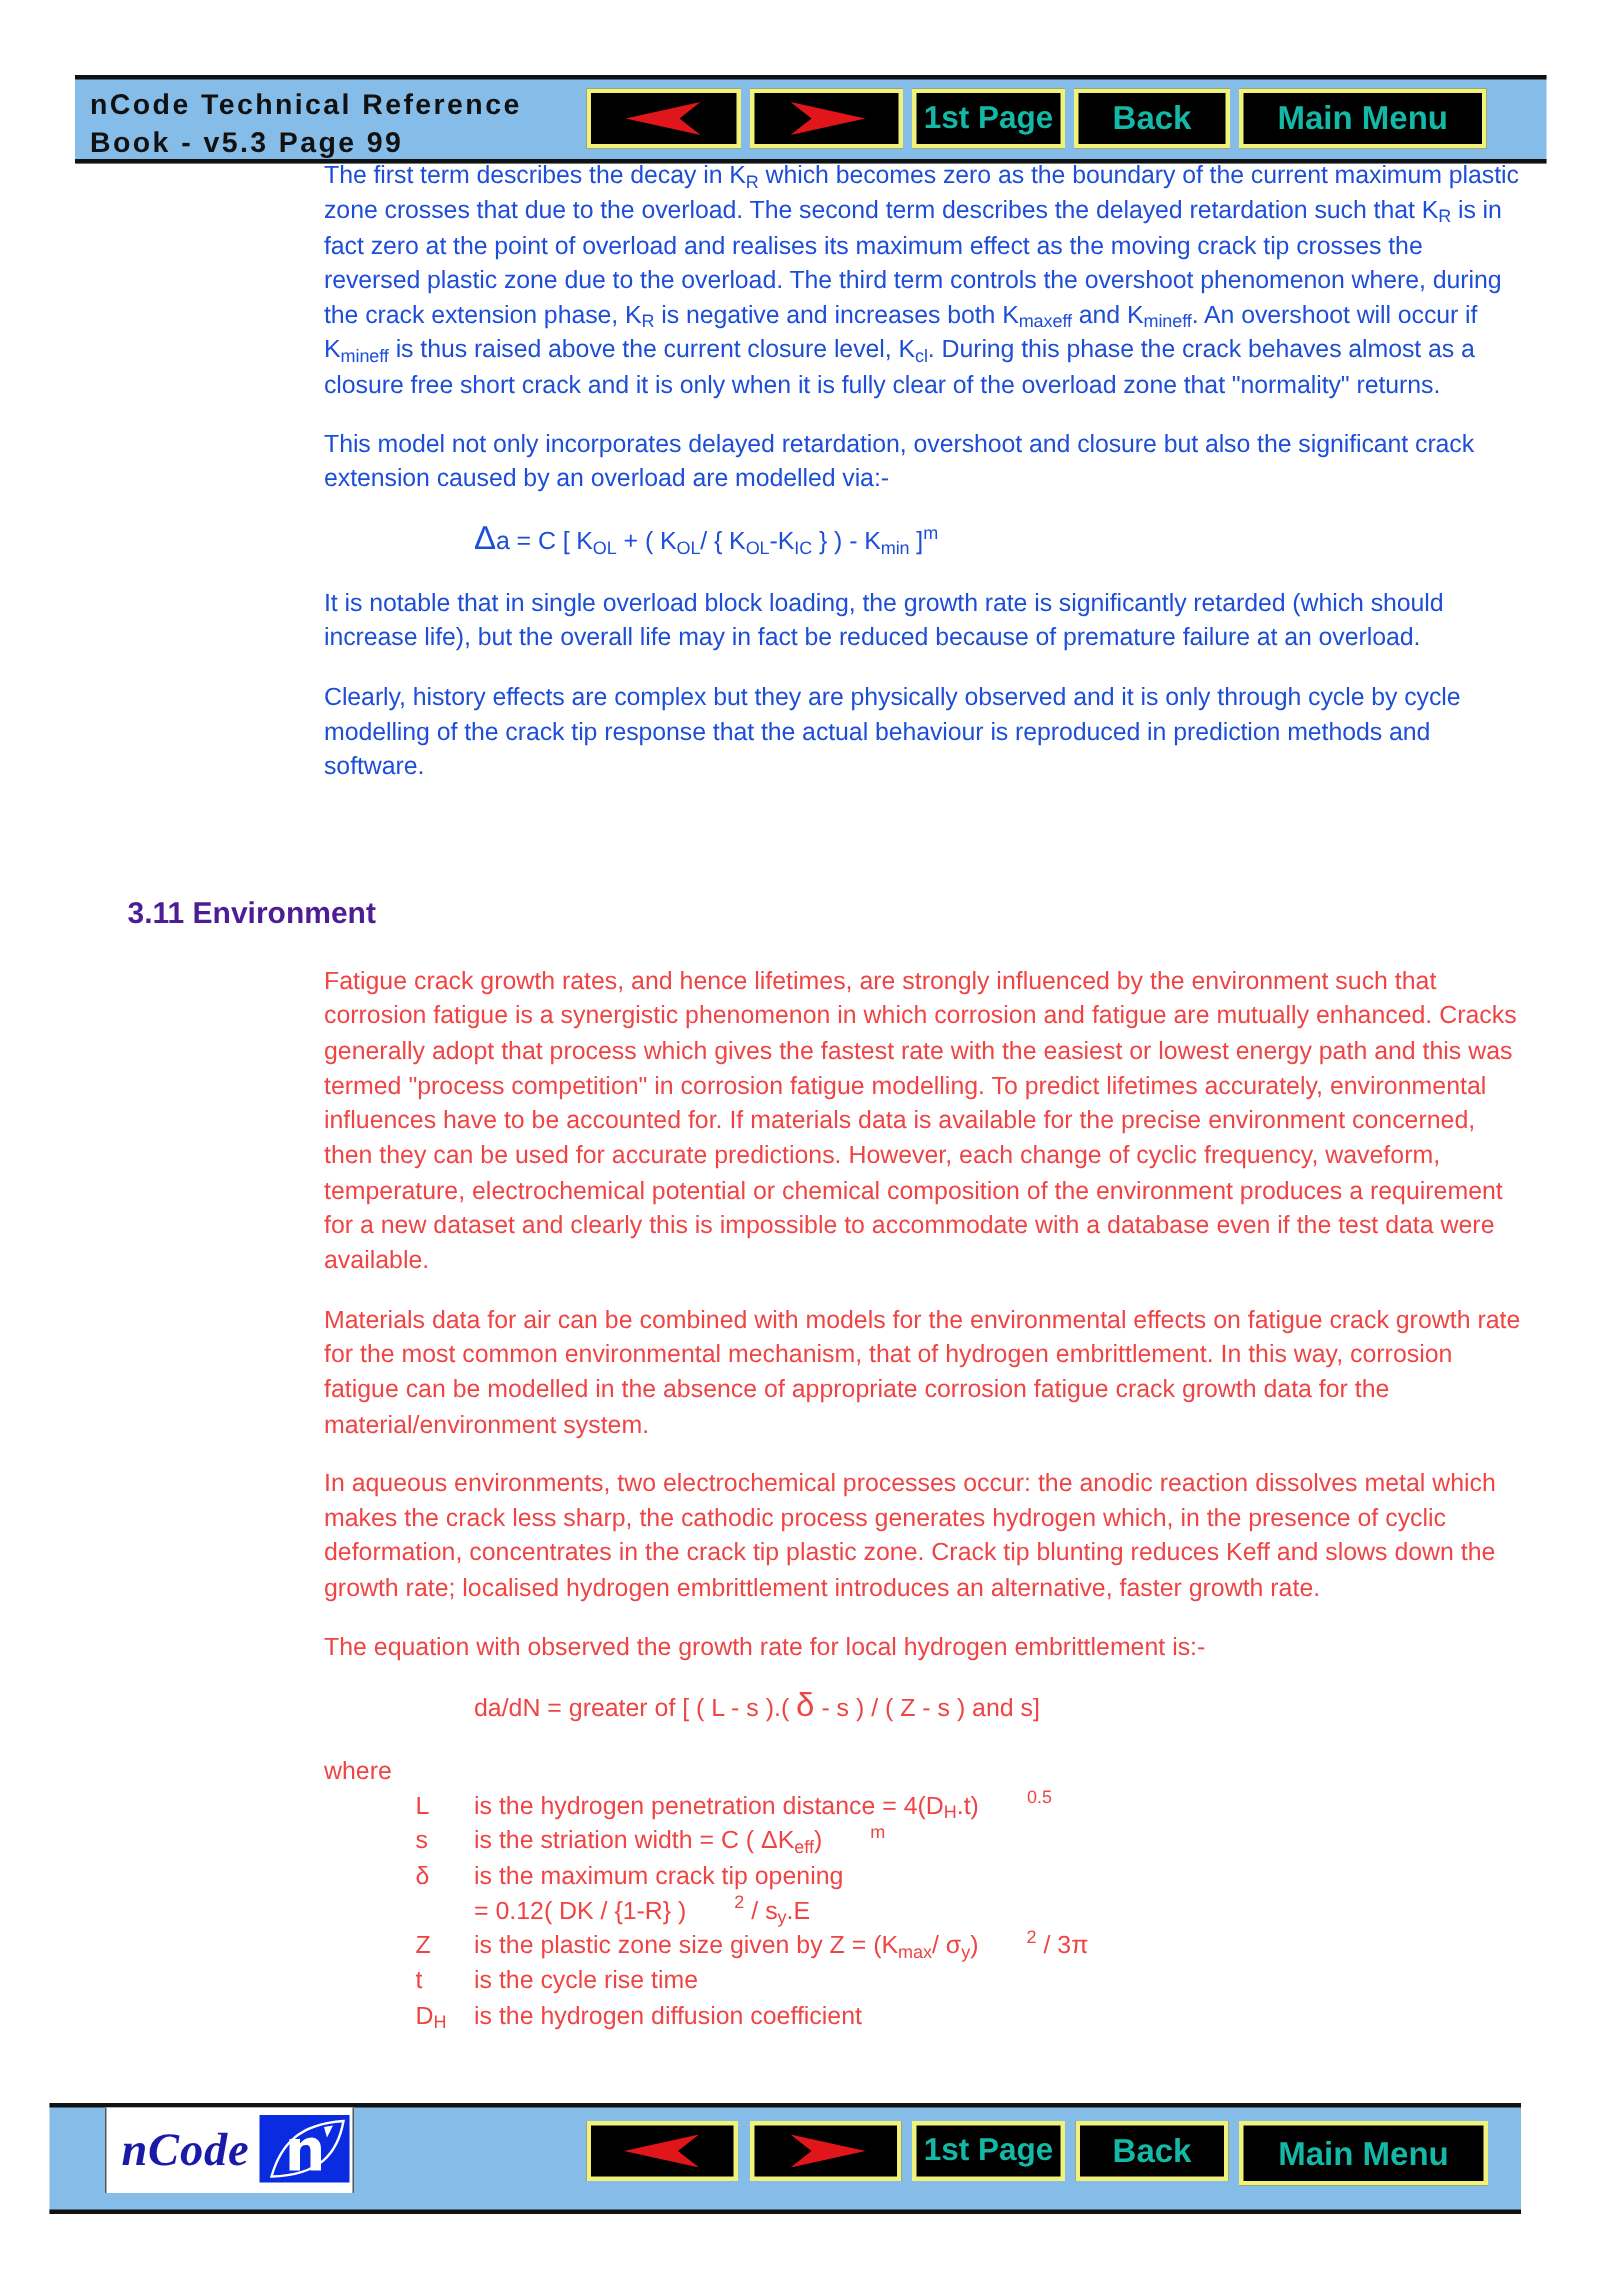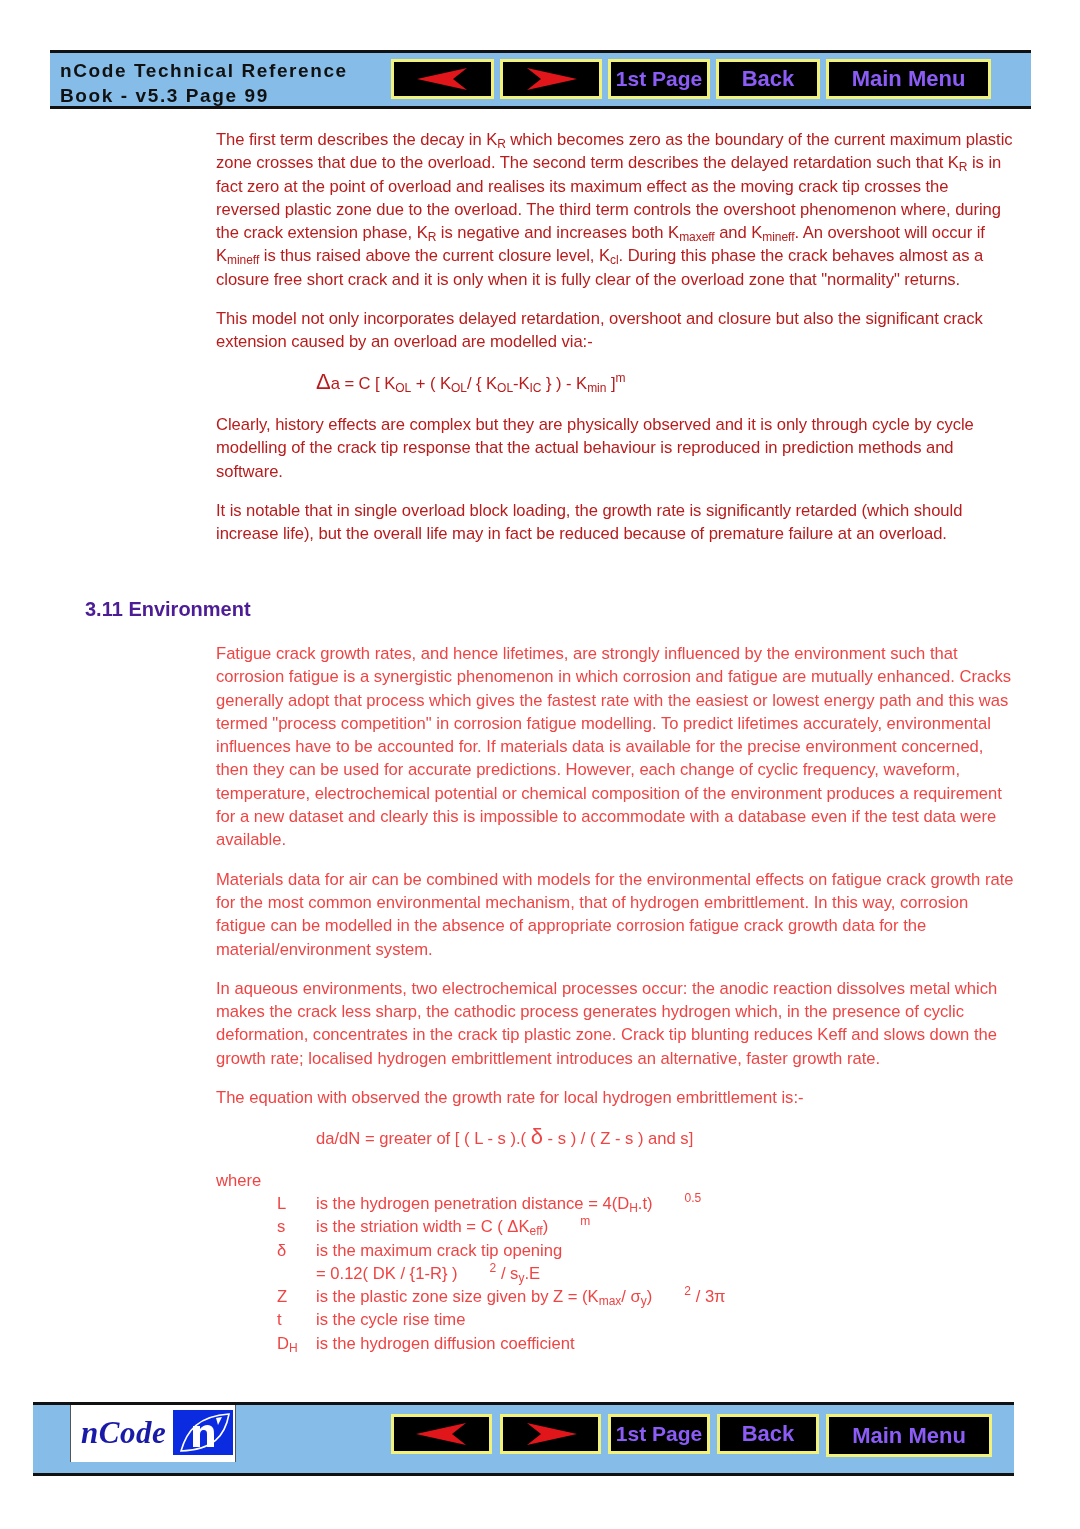--- a/index.html
+++ b/index.html
@@ -11,21 +11,21 @@
             border-top:3px solid #111; border-bottom:3px solid #111; box-sizing:border-box;padding-left:12px; }
   #header-bar { left:50px; top:50px; width:981px; height:59px; }
   #footer-bar { left:33px; top:1402px; width:981px; height:74px; }
 
   .hdr-title { position:absolute; left:10px; top:5px; font-weight:bold; font-size:19px;
                letter-spacing:1.6px; line-height:25px; color:#111; white-space:nowrap; }
   .hdr-title span { display:block; }
 
   .nav-btn { position:absolute; background:#000; border:3px solid #f2f27a; box-sizing:border-box;
              display:flex; align-items:center; justify-content:center; cursor:pointer;
-             color:#8b5cf6; font-weight:bold; font-size:22px; white-space:nowrap; }
+             color:#14b8a6; font-weight:bold; font-size:22px; white-space:nowrap; }
   .nav-btn svg { display:block; }
 
   
   #header-bar .b-prev  { left:341px; top:6px; width:103px; height:40px; }
   #header-bar .b-next  { left:450px; top:6px; width:102px; height:40px; }
   #header-bar .b-first { left:558px; top:6px; width:102px; height:40px; font-size:21px; }
   #header-bar .b-back  { left:666px; top:6px; width:104px; height:40px; }
   #header-bar .b-main  { left:776px; top:6px; width:165px; height:40px; }
 
   
@@ -35,22 +35,22 @@
   #footer-bar .b-back  { left:684px; top:9px; width:102px; height:40px; }
   #footer-bar .b-main  { left:793px; top:9px; width:166px; height:43px; }
 
   .logo-box { position:absolute; left:37px; top:0; width:166px; height:57px; background:#fff;
               border-left:1px solid #555; border-right:1px solid #555; box-sizing:border-box; }
   .logo-text { position:absolute; left:10px; top:10px; font-family:"Liberation Serif", serif;
                font-style:italic; font-weight:bold; font-size:31px; color:#1a1aa8; letter-spacing:0.5px; }
   .logo-mark { position:absolute; left:102px; top:5px; width:60px; height:45px; background:#0a2be0; }
 
   
-  .content { position:absolute; left:216px; top:128px; width:800px;
-             font-size:16.6px; line-height:23.3px; color:#b91c1c; letter-spacing:-0.05px; }
+  .content { position:absolute; left:216px; top:105px; width:800px;
+             font-size:16.6px; line-height:23.3px; color:#1d4ed8; letter-spacing:-0.05px; }
   .content p { margin:0 0 16px 0; }
   .content sub { font-size:12px; vertical-align:-3px; line-height:0; }
   .content sup { font-size:12px; vertical-align:7px; line-height:0; }
 
   .equation { margin:0 0 18px 100px; font-size:16.6px; }
   .equation .delta-big { font-size:22px; }
 
   .section-heading { position:absolute; left:85px; top:598px; font-size:20px; font-weight:bold;
                      color:#4c1d95; margin:0; }
 
@@ -89,22 +89,22 @@
 </div>
 
 <div class="content">
   <p>
     <span>The first term describes the decay in K</span><sub>R</sub><span> which becomes zero as the boundary of the current maximum plastic zone crosses that due to the overload.  The second term describes the delayed retardation such that K</span><sub>R</sub><span> is in fact zero at the point of overload and realises its maximum effect as the moving crack tip crosses the reversed plastic zone due to the overload.  The third term controls the overshoot phenomenon where, during the crack extension phase, K</span><sub>R</sub><span> is negative and increases both K</span><sub>maxeff</sub><span> and K</span><sub>mineff</sub><span>.  An overshoot will occur if K</span><sub>mineff</sub><span> is thus raised above the current closure level, K</span><sub>cl</sub><span>.  During this phase the crack behaves almost as a closure free short crack and it is only when it is fully clear of the overload zone that "normality" returns.</span>
   </p>
   <p>This model not only incorporates delayed retardation, overshoot and closure but also the significant crack extension caused by an overload are modelled via:-</p>
   <div class="equation">
     <span class="delta-big">Δ</span><span>a = C [ K</span><sub>OL</sub><span> + ( K</span><sub>OL</sub><span>/ { K</span><sub>OL</sub><span>-K</span><sub>IC</sub><span> } ) - K</span><sub>min</sub><span> ]</span><sup>m</sup>
   </div>
+  <p>It is notable that in single overload block loading, the growth rate is significantly retarded (which should increase life), but the overall life may in fact be reduced because of premature failure at an overload.</p>
   <p>Clearly, history effects are complex but they are physically observed and it is only through cycle by cycle modelling of the crack tip response that the actual behaviour is reproduced in prediction methods and software.</p>
-  <p>It is notable that in single overload block loading, the growth rate is significantly retarded (which should increase life), but the overall life may in fact be reduced because of premature failure at an overload.</p>
 </div>
 
 <h2 class="section-heading">3.11 Environment</h2>
 
 <div class="content2">
   <p>Fatigue crack growth rates, and hence lifetimes, are strongly influenced by the environment such that corrosion fatigue is a synergistic phenomenon in which corrosion and fatigue are mutually enhanced. Cracks generally adopt that process which gives the fastest rate with the easiest or lowest energy path and this was termed "process competition" in corrosion fatigue modelling.  To predict lifetimes accurately, environmental influences have to be accounted for.  If materials data is available for the precise environment concerned, then they can be used for accurate predictions.  However, each change of cyclic frequency, waveform, temperature, electrochemical potential or chemical composition of the environment produces a requirement for a new dataset and clearly this is impossible to accommodate with a database even if the test data were available.</p>
   <p>Materials data for air can be combined with models for the environmental effects on fatigue crack growth rate for the most common environmental mechanism, that of hydrogen embrittlement.  In this way, corrosion fatigue can be modelled in the absence of appropriate corrosion fatigue crack growth data for the material/environment system.</p>
   <p>In aqueous environments, two electrochemical processes occur: the anodic reaction dissolves metal which makes the crack less sharp, the cathodic process generates hydrogen which, in the presence of cyclic deformation, concentrates in the crack tip plastic zone.  Crack tip blunting reduces   Keff and slows down the growth rate; localised hydrogen embrittlement introduces an alternative, faster growth rate.</p>
   <p>The equation with observed the growth rate for local hydrogen embrittlement is:-</p>
   <div class="equation">

